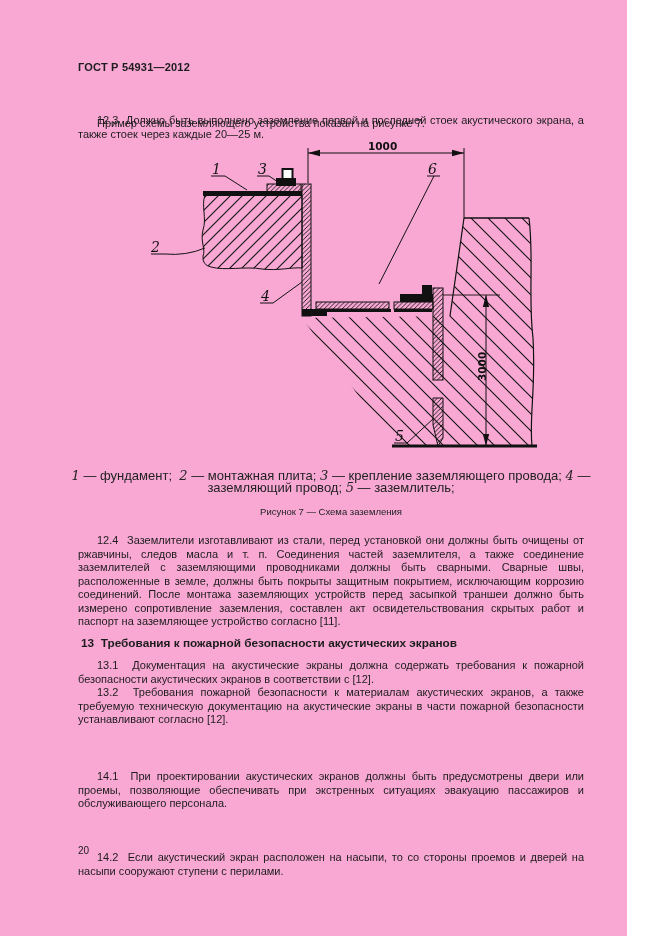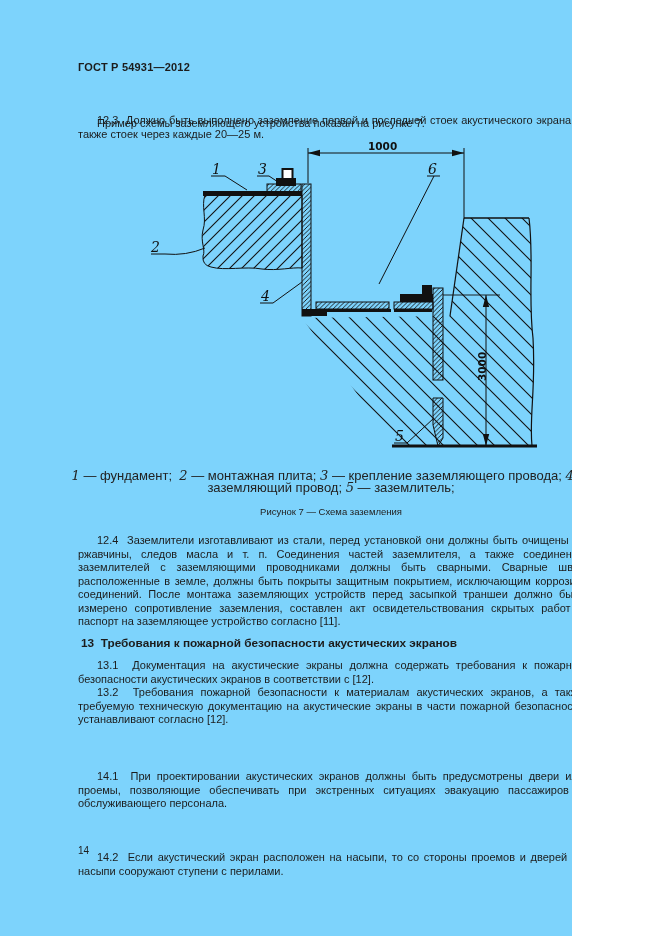--- a/index.html
+++ b/index.html
@@ -1,17 +1,17 @@
 <!DOCTYPE html>
 <html lang="ru"><head>
 <meta charset="utf-8">
 <style>
   html,body{margin:0;padding:0;background:#fff;}
   .page{
-    position:relative; width:572px; height:936px; background:#7dd3fc;
+    position:relative; width:627px; height:936px; background:#f9a8d4;
     font-family:"Liberation Sans", sans-serif; color:#1c1c1c; overflow:hidden;
   }
   .abs{position:absolute;}
   .doc-header{left:78px; top:61px; font-size:11px; font-weight:bold; letter-spacing:.2px;}
   .para{
     left:78px; width:506px; font-size:11px; line-height:13.5px;
     text-align:justify; text-indent:19px; hyphens:auto; -webkit-hyphens:auto;
   }
   .p123{top:90px;margin-top:24px;}
   .p123ex{top:117px;}
@@ -142,14 +142,14 @@
 
   <div class="abs para p124">12.4&nbsp;&nbsp;Заземлители изготавливают из стали, перед установкой они должны быть очищены от ржавчины, следов масла и т.&nbsp;п. Соединения частей заземлителя, а также соединение заземлителей с заземляющими проводниками должны быть сварными. Сварные швы, расположенные в земле, должны быть покрыты защитным покрытием, исключающим коррозию соединений. После монтажа заземляющих устройств перед засыпкой траншеи должно быть измерено сопротивление заземления, составлен акт освидетельствования скрытых работ и паспорт на заземляющее устройство согласно [11].</div>
 
   <div class="abs heading h13">13&nbsp;&nbsp;Требования к пожарной безопасности акустических экранов</div>
   <div class="abs para p131">13.1&nbsp;&nbsp;Документация на акустические экраны должна содержать требования к пожарной безопасности акустических экранов в соответствии с [12].</div>
   <div class="abs para p132">13.2&nbsp;&nbsp;Требования пожарной безопасности к материалам акустических экранов, а также требуемую техническую документацию на акустические экраны в части пожарной безопасности устанавливают согласно [12].</div>
 
   <div class="abs para p141">14.1&nbsp;&nbsp;При проектировании акустических экранов должны быть предусмотрены двери или проемы, позволяющие обеспечивать при экстренных ситуациях эвакуацию пассажиров и обслуживающего персонала.</div>
   <div class="abs para p142">14.2&nbsp;&nbsp;Если акустический экран расположен на насыпи, то со стороны проемов и дверей на насыпи сооружают ступени с перилами.</div>
 
-  <div class="abs page-number">14</div>
+  <div class="abs page-number">20</div>
 </div>
 
 </body></html>

